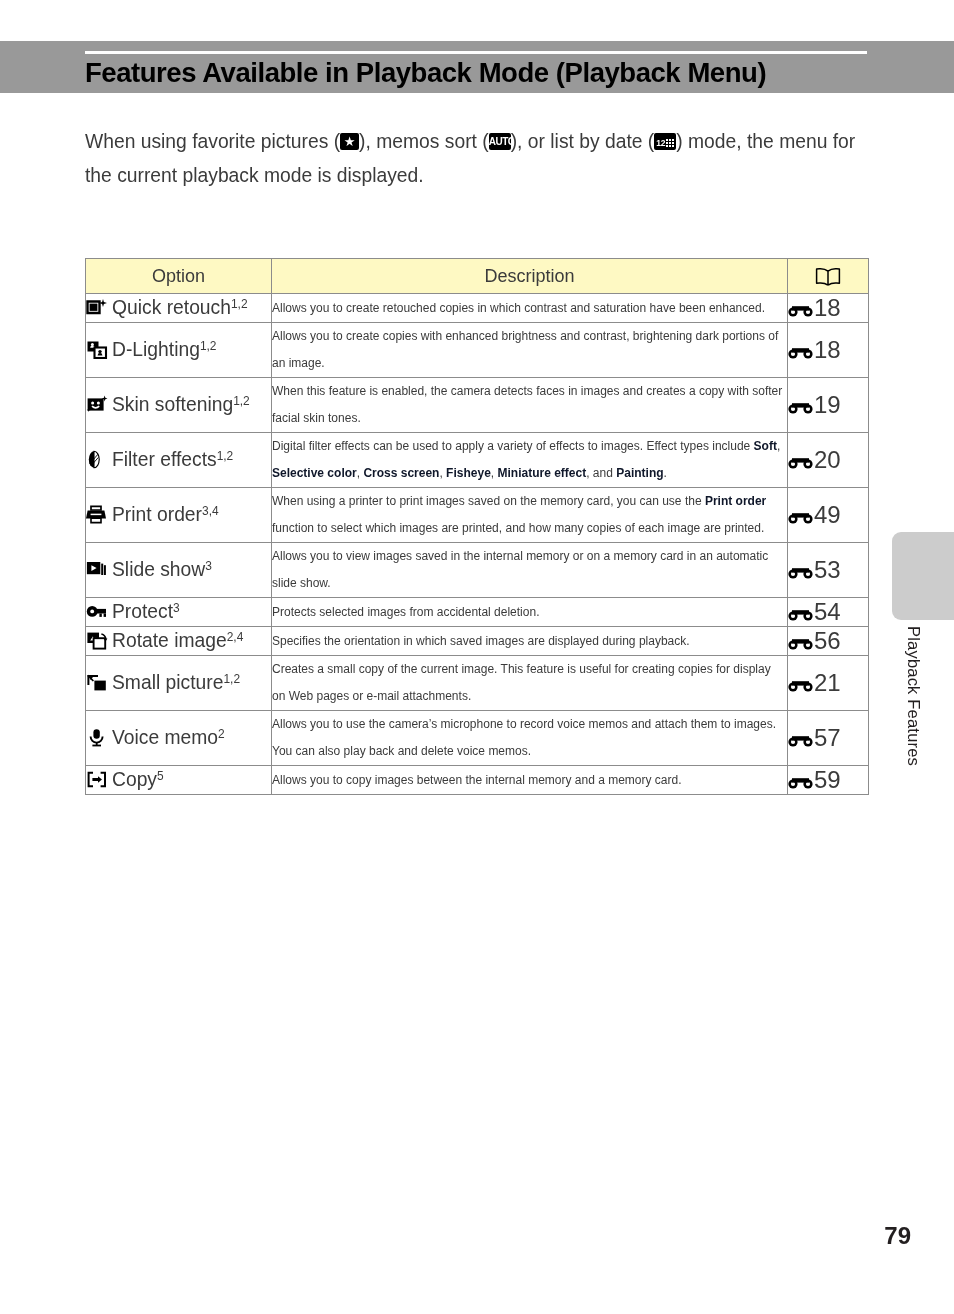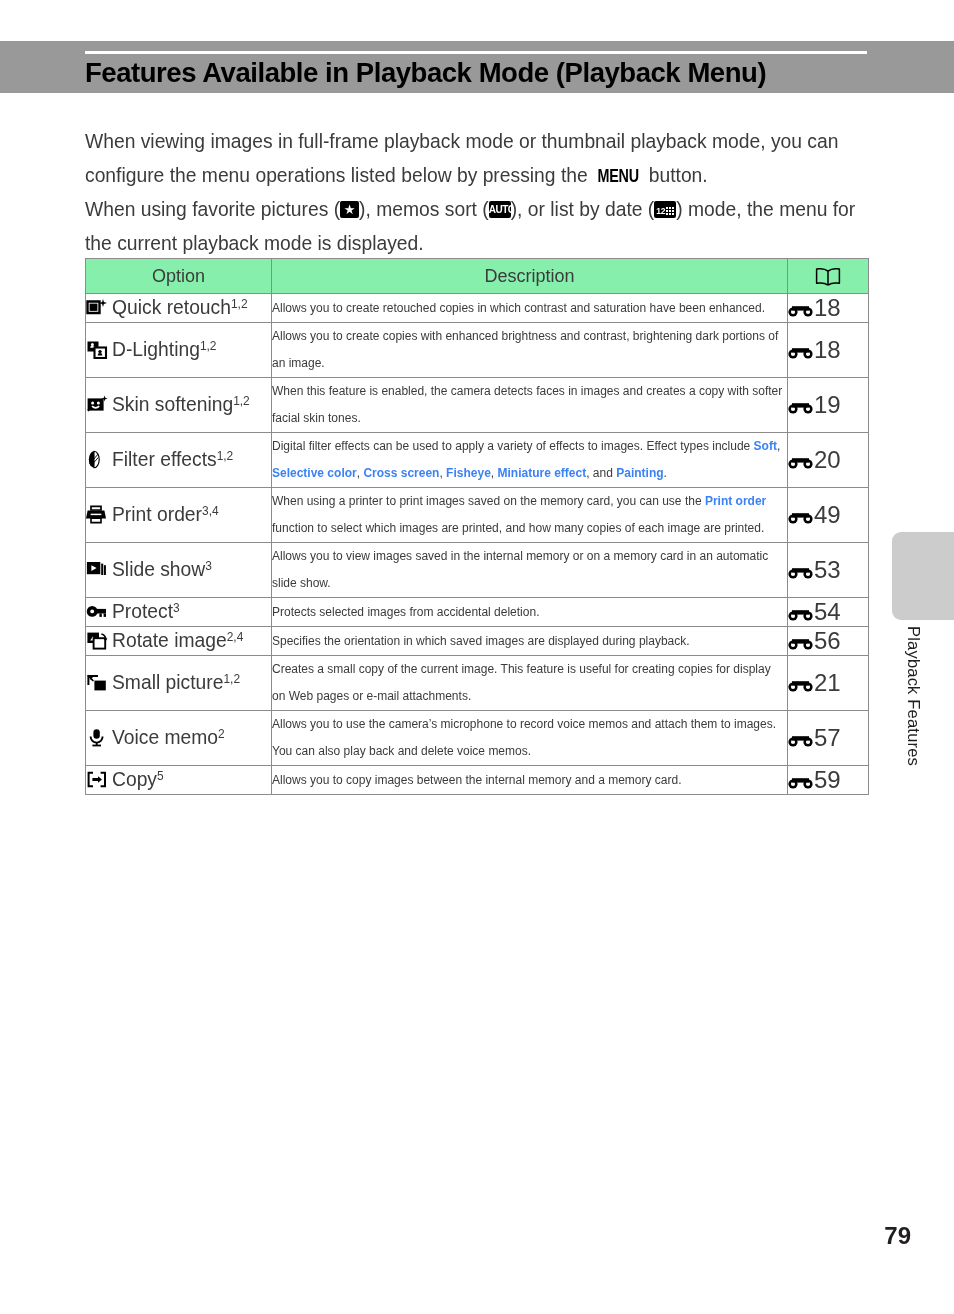--- a/index.html
+++ b/index.html
@@ -108,21 +108,21 @@
     width: 783px;
     border-collapse: collapse;
     table-layout: fixed;
   }
   .spec-table td, .spec-table th {
     border: 1.6px solid #8c8c8c;
     padding: 0;
     vertical-align: middle;
   }
   .spec-table thead th {
-    background: #86efac;
+    background: #fef9c3;
     font-weight: normal;
     font-size: 18px;
     color: #3b3b3b;
     height: 34px;
     text-align: center;
   }
   .col-option   { width: 186px; }
   .col-desc     { width: 516px; }
   .col-ref      { width: 81px; }
 
@@ -138,21 +138,21 @@
     font-size: 12px;
     line-height: 27px;
     color: #3b3b3b;
   }
   .cell-ref {
     text-align: left;
     font-size: 24px;
     color: #3b3b3b;
     white-space: nowrap;
   }
-  .cell-desc b { color: #3b82f6; font-weight: bold; }
+  .cell-desc b { color: #0f172a; font-weight: bold; }
   sup { font-size: 0.62em; vertical-align: 0.52em; line-height: 0; }
 
   
   .opt-icon {
     display: inline-block;
     width: 22px;
     height: 19px;
     vertical-align: -3px;
     margin-right: 4px;
   }
@@ -209,21 +209,20 @@
 </style>
 </head>
 <body>
 
 <div class="header-band">
   <div class="header-rule"></div>
   <div class="header-title">Features Available in Playback Mode (Playback Menu)</div>
 </div>
 
 <div class="intro">
-  <p><span>When viewing images in full-frame playback mode or thumbnail playback mode, you can configure the menu operations listed below by pressing the </span><span class="menu-glyph">MENU</span><span> button.</span></p>
   <p><span>When using favorite pictures (</span><span class="ibadge ibadge-star">★</span><span>), memos sort (</span><span class="ibadge ibadge-auto">AUTO</span><span>), or list by date (</span><span class="ibadge ibadge-date"><span class="d-num">12</span><span class="d-grid"></span></span><span>) mode, the menu for the current playback mode is displayed.</span></p>
 </div>
 
 <table class="spec-table">
   <colgroup>
     <col class="col-option">
       <col class="col-desc">
       <col class="col-ref">
   </colgroup>
   <thead>

